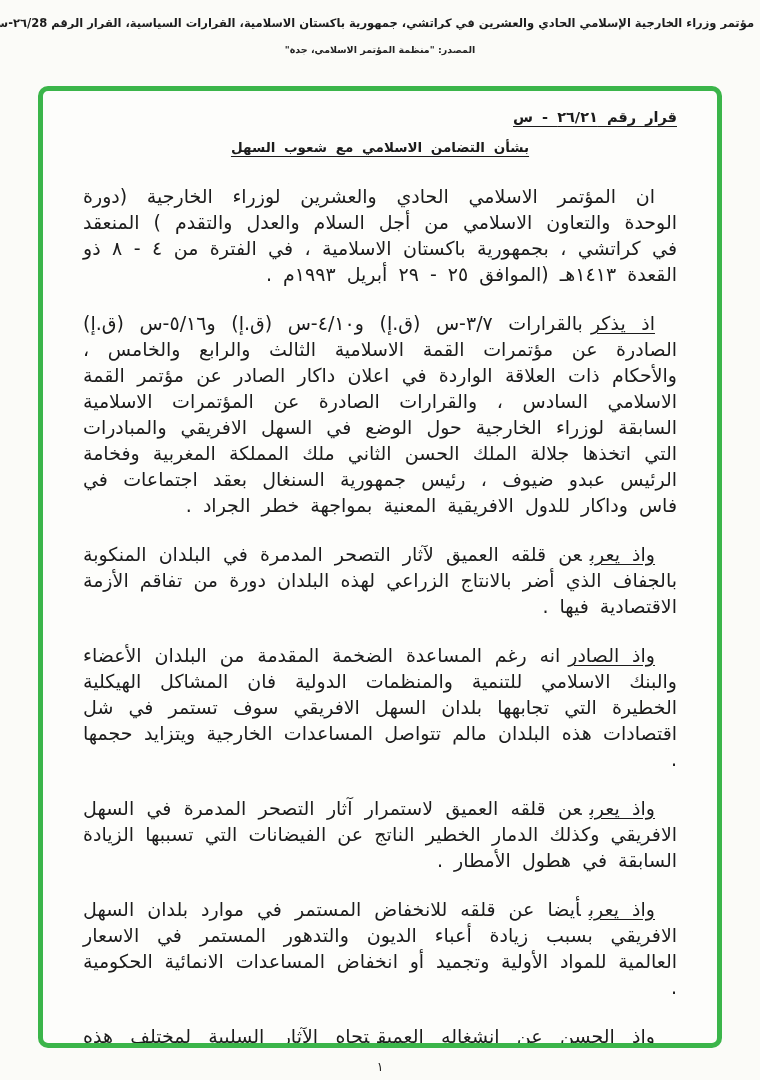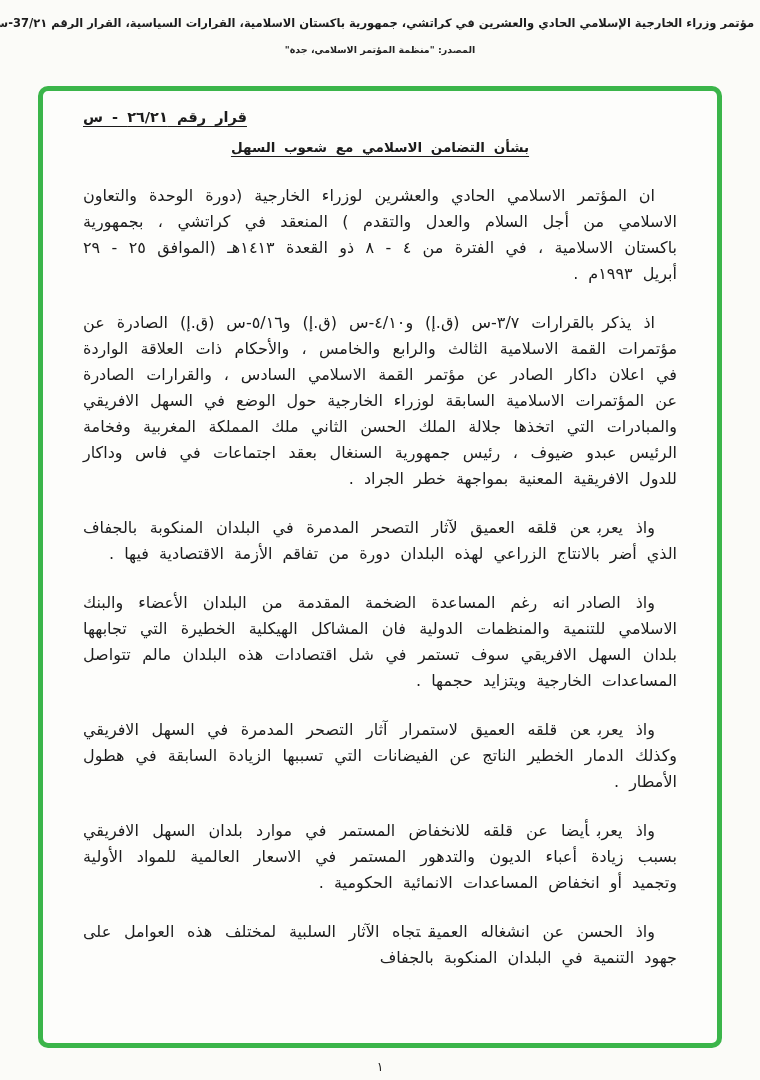--- a/index.html
+++ b/index.html
@@ -52,69 +52,70 @@
     height: 962px;
     box-sizing: border-box;
     border: 5px solid #3bb54a;
     border-radius: 10px;
     background: #fdfdfb;
     padding: 16px 40px 10px 40px;
     overflow: hidden;
     direction: rtl;
   }
   .doc-title-1 {
-    text-align: left;
+    text-align: right;
     font-size: 14.5px;
     font-weight: 700;
     text-decoration: underline;
     text-underline-offset: 4px;
     word-spacing: 4px;
     margin: 2px 0 14px 0;
   }
   .doc-title-2 {
     text-align: center;
     font-size: 13.5px;
     font-weight: 700;
     text-decoration: underline;
     text-underline-offset: 4px;
     word-spacing: 4px;
     margin: 6px 0 5px 0;
   }
   .para {
     margin: 23px 0 0 0;
-    font-size: 16px;
+    font-size: 19px;
     line-height: 26px;
     text-align: justify;
     word-spacing: 5px;
     text-indent: 22px;
     direction: rtl;
   }
   .para.first {
     margin-top: 28px;
   }
   .lead:not(:empty) {
+    text-decoration: underline;
     text-underline-offset: 3px;
     margin-inline-end: 8px;
   }
   .page-number {
     position: absolute;
     bottom: 6px;
     left: 0;
     right: 0;
     text-align: center;
     font-size: 12.5px;
     color: #222;
   }
 </style>
 </head>
 <body>
 
 <div class="page">
 
-  <div class="top-header">مؤتمر وزراء الخارجية الإسلامي الحادي والعشرين في كراتشي، جمهورية باكستان الاسلامية، القرارات السياسية، القرار الرقم 37/٢١-س</div>
+  <div class="top-header">مؤتمر وزراء الخارجية الإسلامي الحادي والعشرين في كراتشي، جمهورية باكستان الاسلامية، القرارات السياسية، القرار الرقم ٢٦/28-س</div>
 
   <div class="top-source">المصدر: "منظمة المؤتمر الاسلامي، جدة"</div>
 
   <div class="doc-frame">
 
     <div class="doc-title-1">قرار رقم ٢٦/٢١ - س</div>
 
     <div class="doc-title-2">بشأن التضامن الاسلامي مع شعوب السهل</div>
 
     <p class="para first">

